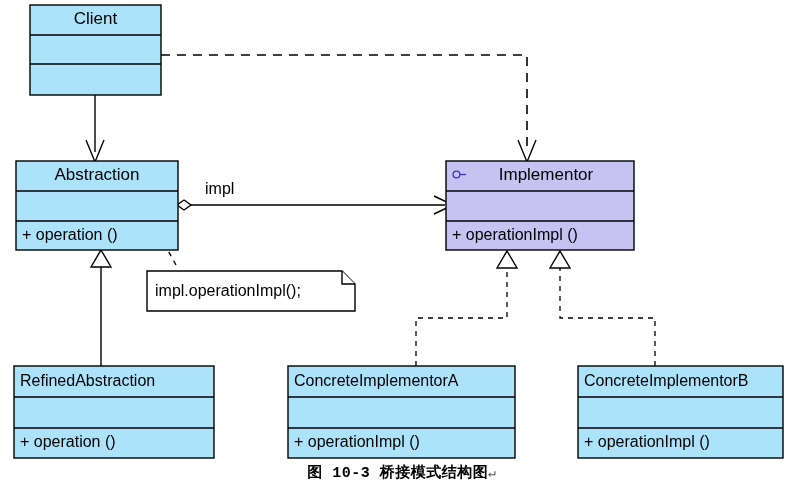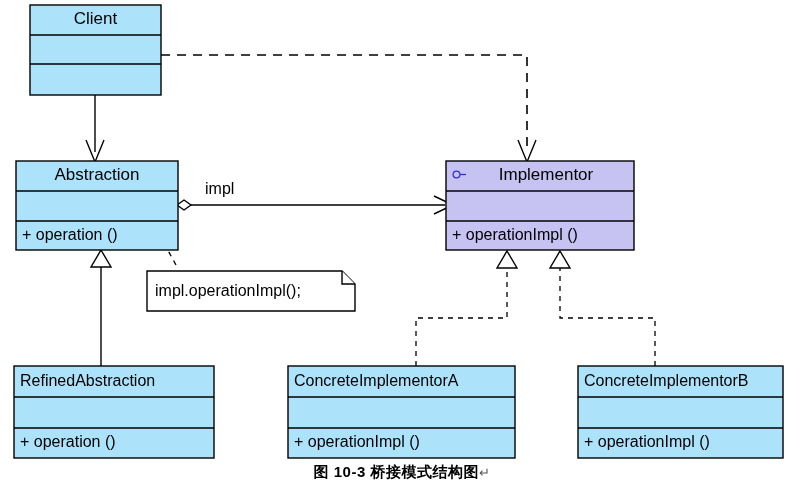--- a/index.html
+++ b/index.html
@@ -65,21 +65,21 @@
   .openarrow { fill: none; stroke: #000000; stroke-width: 1.4; }
   .note-body { fill: #ffffff; stroke: #000000; stroke-width: 1.4; }
   .iface-circle { fill: none; stroke: #3333cc; stroke-width: 1.3; }
   .iface-stem { stroke: #3333cc; stroke-width: 1.3; }
   .caption {
     position: absolute;
     left: 0;
     top: 463px;
     width: 804px;
     text-align: center;
-    font-family: Liberation Sans, sans-serif;
+    font-family: Liberation Mono, monospace;
     font-size: 15px;
     font-weight: bold;
     color: #000000;
     letter-spacing: 0.5px;
     white-space: nowrap;
   }
   .caption .pilcrow {
     font-weight: normal;
     font-size: 13px;
     color: #555555;

